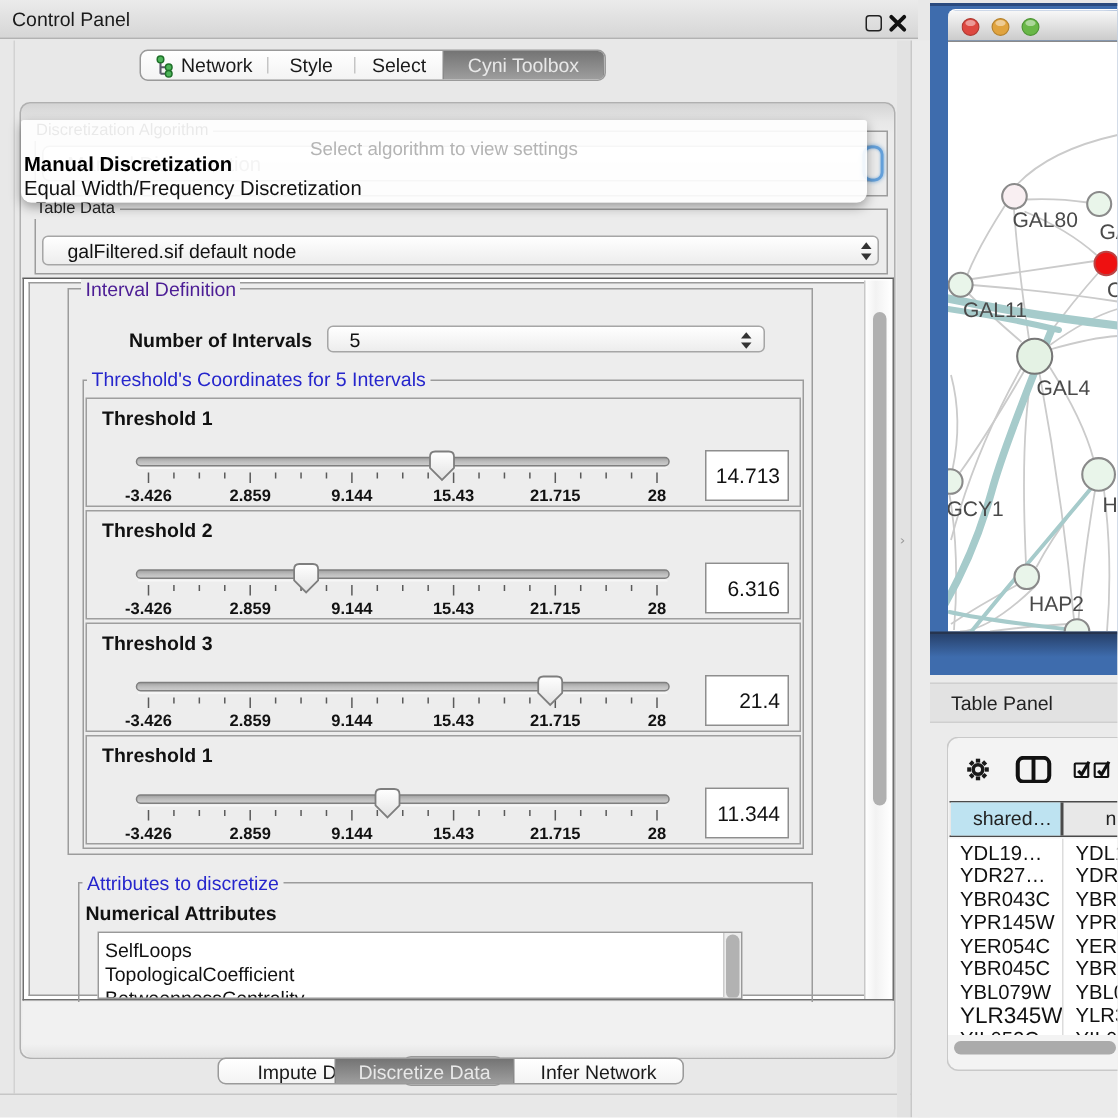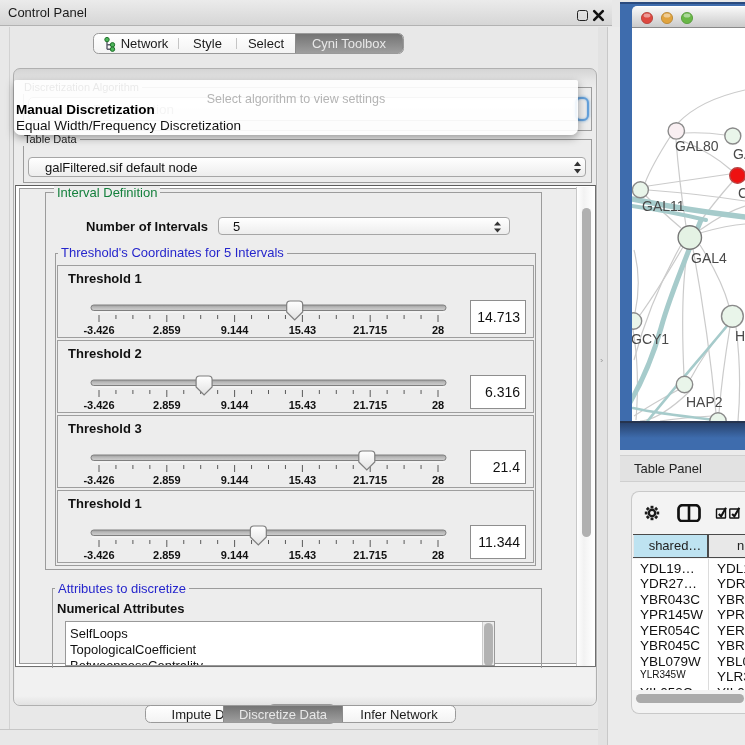--- a/index.html
+++ b/index.html
@@ -27,21 +27,21 @@
 <div class="abs" style="left:28px;top:157px;width:558px;height:20px;background:linear-gradient(#ffffff,#ededed);border:1px solid #a6a6a6;border-radius:4px;font-size:13px;color:#111;line-height:19px;padding-left:16px">galFiltered.sif default node
 <svg class="abs" style="right:3px;top:3px" width="9" height="13" viewBox="0 0 9 13">
       <path d="M4.5 0.5 L8 5 L1 5 Z" fill="#333"></path>
       <path d="M4.5 12.5 L8 8 L1 8 Z" fill="#333"></path>
     </svg></div>
 <div class="abs" style="left:15px;top:185px;width:581px;height:482px;border:1px solid #6f6f6f;border-top-color:#5c5c5c;background:#ffffff"></div>
 <div class="abs" style="left:19px;top:188px;width:557px;height:476px;border:1px solid #9a9a9a;border-right:none;background:#ededed"></div>
 <div class="abs" style="left:576px;top:187px;width:18px;height:479px;background:linear-gradient(90deg,#ffffff,#f2f2f2 40%,#ffffff);border-left:1px solid #c8c8c8"></div>
 <div class="abs" style="left:582px;top:208px;width:9px;height:329px;background:#b0b0b0;border-radius:5px"></div>
 <div class="group" style="left:45px;top:192px;width:497px;height:378px"></div>
-<div class="gtitle" style="left:54px;top:186px;color:#15803d;background:#ededed;font-size:13px">Interval Definition</div>
+<div class="gtitle" style="left:54px;top:186px;color:#4c1d95;background:#ededed;font-size:13px">Interval Definition</div>
 <div class="abs" style="left:86px;top:219px;font-size:13px;font-weight:bold;color:#111">Number of Intervals</div>
 <div class="abs" style="left:218px;top:217px;width:292px;height:18px;background:linear-gradient(#ffffff,#ededed);border:1px solid #a6a6a6;border-radius:4px;font-size:13px;color:#111;line-height:17px;padding-left:14px">5
 <svg class="abs" style="right:7px;top:3px" width="9" height="12" viewBox="0 0 9 12">
       <path d="M4.5 0.5 L8 4.6 L1 4.6 Z" fill="#333"></path>
       <path d="M4.5 11.5 L8 7.4 L1 7.4 Z" fill="#333"></path>
     </svg></div>
 <div class="group" style="left:55px;top:253px;width:481px;height:313px"></div>
 <div class="gtitle" style="left:58px;top:246px;color:#2626cc;background:#ededed;font-size:13px">Threshold's Coordinates for 5 Intervals</div>
 <div class="abs" style="left:57px;top:265px;width:477px;height:73px;border:1px solid #9e9e9e"></div>
 <div class="abs" style="left:68px;top:271px;font-size:13px;font-weight:bold;color:#111">Threshold 1</div>
@@ -381,18 +381,18 @@
 <div class="abs" style="left:8px;top:32.5px;font-size:13.5px;color:#111;white-space:nowrap">YBR043C</div>
 <div class="abs" style="left:85px;top:32.5px;font-size:13.5px;color:#111;white-space:nowrap">YBR0</div>
 <div class="abs" style="left:8px;top:48.0px;font-size:13.5px;color:#111;white-space:nowrap">YPR145W</div>
 <div class="abs" style="left:85px;top:48.0px;font-size:13.5px;color:#111;white-space:nowrap">YPR1</div>
 <div class="abs" style="left:8px;top:63.5px;font-size:13.5px;color:#111;white-space:nowrap">YER054C</div>
 <div class="abs" style="left:85px;top:63.5px;font-size:13.5px;color:#111;white-space:nowrap">YER0</div>
 <div class="abs" style="left:8px;top:79.0px;font-size:13.5px;color:#111;white-space:nowrap">YBR045C</div>
 <div class="abs" style="left:85px;top:79.0px;font-size:13.5px;color:#111;white-space:nowrap">YBR0</div>
 <div class="abs" style="left:8px;top:94.5px;font-size:13.5px;color:#111;white-space:nowrap">YBL079W</div>
 <div class="abs" style="left:85px;top:94.5px;font-size:13.5px;color:#111;white-space:nowrap">YBL0</div>
-<div class="abs" style="left:8px;top:110.0px;font-size:10px;color:#111;white-space:nowrap">YLR345W</div>
+<div class="abs" style="left:8px;top:110.0px;font-size:15px;color:#111;white-space:nowrap">YLR345W</div>
 <div class="abs" style="left:85px;top:110.0px;font-size:13.5px;color:#111;white-space:nowrap">YLR3</div>
 <div class="abs" style="left:8px;top:125.5px;font-size:13.5px;color:#111;white-space:nowrap">YIL052C</div>
 <div class="abs" style="left:85px;top:125.5px;font-size:13.5px;color:#111;white-space:nowrap">YIL0</div>
 <div class="abs" style="left:76px;top:0;width:1px;height:131px;background:#dcdcdc"></div>
 </div>
 <div class="abs" style="left:636px;top:694px;width:108px;height:9px;background:#ababab;border-radius:4.5px"></div>
 </body></html>

